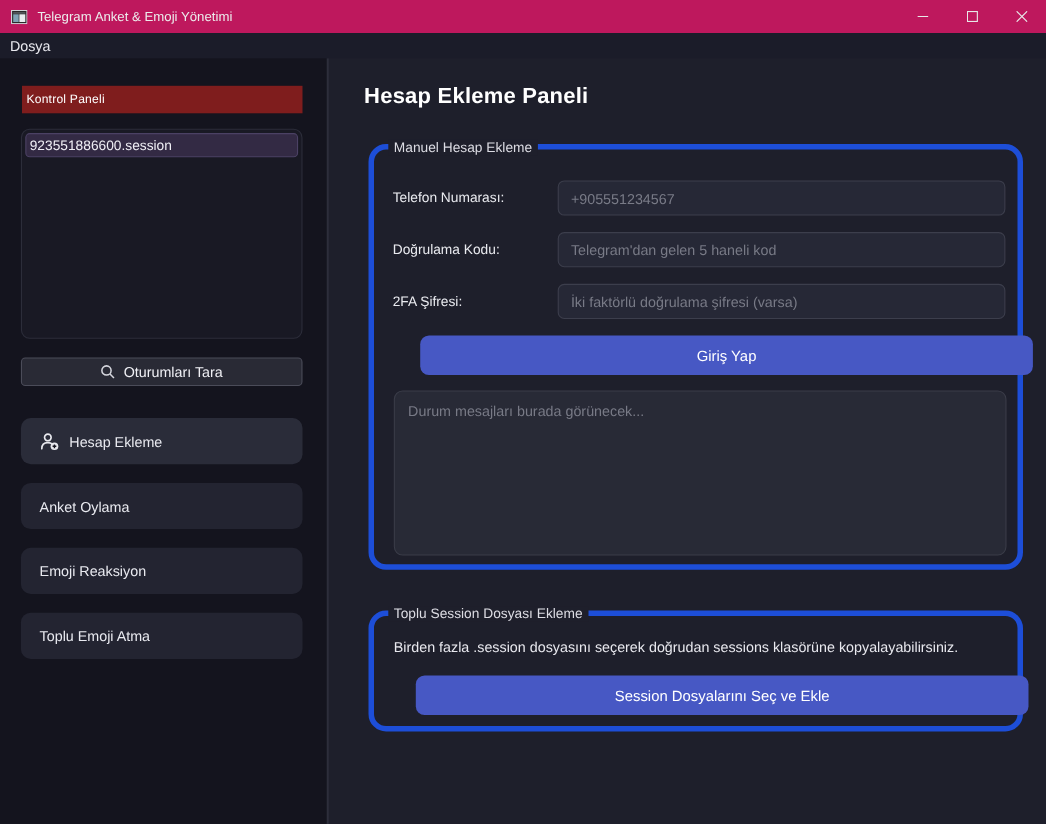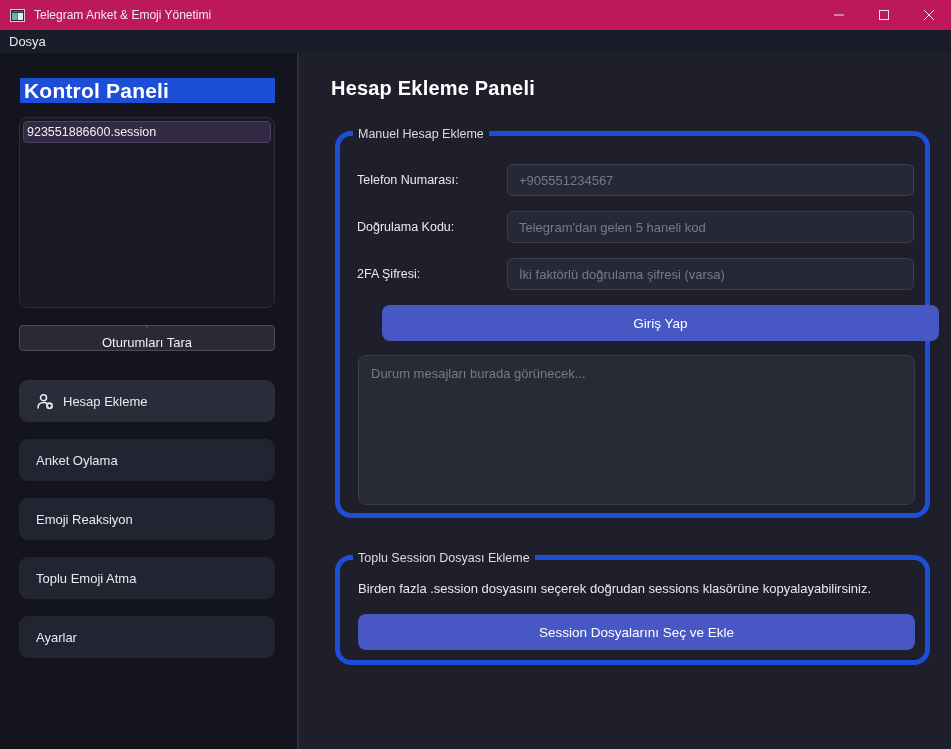--- a/index.html
+++ b/index.html
@@ -30,37 +30,37 @@
   }
   .menu-item { color: #e9e9ef; font-size: 13px; padding: 0 9px; height: 100%; display: flex; align-items: center; }
 
   
   .sidebar {
     position: absolute; top: 53px; left: 0; width: 299px; height: 696px;
     background: #14141e; border-right: 2px solid #2d2e3b;
   }
   .sidebar-header {
     position: absolute; left: 20px; top: 25px; width: 255px; height: 25px;
-    background: #1d4ed8; color: #ffffff; font-weight: bold; font-size: 21px;
+    background: #7f1d1d; color: #ffffff; font-weight: normal; font-size: 11px;
     display: flex; align-items: center; padding-left: 4px; letter-spacing: 0.2px;
   }
   .session-listbox {
     position: absolute; left: 19px; top: 64px; width: 256px; height: 191px;
     background: #191924; border: 1px solid #2c2d3a; border-radius: 8px;
   }
   .session-item {
     margin: 3px; height: 22px; background: #332a44; border: 1px solid #4b4164;
     border-radius: 4px; color: #f0eff5; font-size: 12.5px;
     display: flex; align-items: center; padding-left: 3px;
   }
   .scan-button {
     position: absolute; left: 19px; top: 272px; width: 256px; height: 26px;
     background: #292a35; border: 1px solid #4b4c59; border-radius: 4px;
     color: #f0f0f5; font-size: 13px; display: flex; align-items: center;
-    justify-content: center; gap: 7px; cursor: default; flex-direction: column;
+    justify-content: center; gap: 7px; cursor: default;
   }
   .nav-button {
     position: absolute; left: 19px; width: 256px; height: 42px;
     background: #232431; border-radius: 9px; color: #e9eaf0; font-size: 13px;
     display: flex; align-items: center; padding-left: 17px; gap: 8px; cursor: default;
   }
   .nav-button.active { background: #2a2c39; }
 
   
   .main {
@@ -104,21 +104,21 @@
   .status-area {
     position: absolute; left: 18px; top: 219px; width: 557px; height: 150px;
     background: #282a36; border: 1px solid #3a3c48; border-radius: 8px;
     color: #e9eaef; font-size: 13px; padding: 10px 12px; resize: none; outline: none;
     font-family: "Liberation Sans", sans-serif;
   }
   .bulk-info {
     position: absolute; left: 18px; top: 21px; color: #e8e8ee; font-size: 13px;
     white-space: nowrap;
   }
-  .select-btn { top: 54px; }
+  .select-btn { top: 54px; margin-left: 20px; }
 </style>
 </head>
 <body>
 
 <div class="titlebar">
   <span class="app-icon">
     <svg width="15" height="13" viewBox="0 0 15 13">
       <rect x="0.5" y="0.5" width="14" height="12" fill="#2a2a2a" stroke="#cfd3d6"></rect>
       <rect x="2" y="2" width="11" height="1.5" fill="#555a5e"></rect>
       <rect x="2" y="4" width="5" height="7" fill="#7fa3b5"></rect>
@@ -176,23 +176,20 @@
   </div>
   <div class="nav-button" style="top:386px">
     <span>Anket Oylama</span>
   </div>
   <div class="nav-button" style="top:445px">
     <span>Emoji Reaksiyon</span>
   </div>
   <div class="nav-button" style="top:504px">
     <span>Toplu Emoji Atma</span>
   </div>
-  <div class="nav-button" style="top:563px">
-    <span>Ayarlar</span>
-  </div>
 </div>
 
 <div class="main">
   <div class="main-title">Hesap Ekleme Paneli</div>
 
   <div class="groupbox manual">
     <span class="legend">Manuel Hesap Ekleme</span>
 
     <div class="form-row row-1">
       <span class="field-label">Telefon Numarası:</span>

